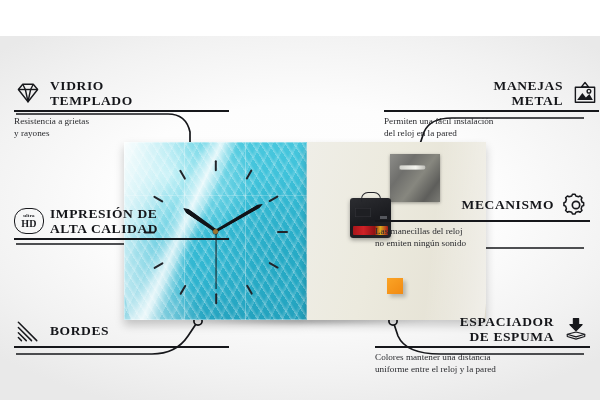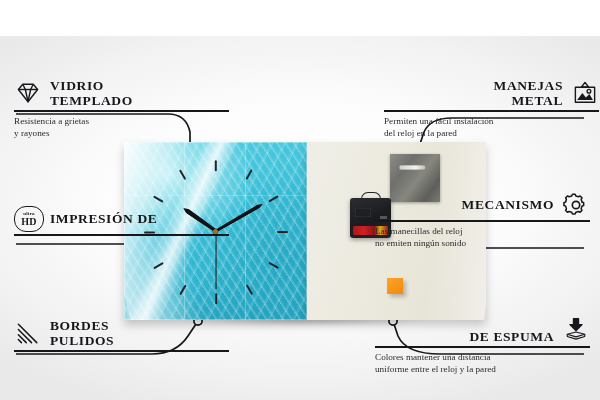--- a/index.html
+++ b/index.html
@@ -239,40 +239,40 @@
 
   <div class="feat left" id="f-impresion">
     <div class="head">
       <span class="ic">
         <span class="hd-badge">
           <span class="u">ultra</span>
           <span class="h">HD</span>
         </span>
       </span>
       <span class="title">
-        <span>IMPRESIÓN DE</span><br>
+        <span>IMPRESIÓN DE</span><br><span>ALTA CALIDAD</span>
       </span>
     </div>
     <div class="rule"></div>
   </div>
 
   <div class="feat left" id="f-bordes">
     <div class="head">
       <span class="ic">
         <svg viewBox="0 0 32 28">
             <g stroke="#17181c" stroke-width="1.7" stroke-linecap="round">
           <path d="M5 4 L26 25"></path>
               <path d="M5 10 L20 25"></path>
               <path d="M5 16 L14 25"></path>
               <path d="M5 21.5 L8.5 25"></path>
         </g>
           </svg>
       </span>
       <span class="title">
-        <span>BORDES</span><br><span>PULIDOS</span>
+        <span>BORDES</span><br>
       </span>
     </div>
     <div class="rule"></div>
   </div>
 
   <div class="feat right" id="f-manejas">
     <div class="head">
       <span class="title">
         <span>MANEJAS</span><br><span>METAL</span>
       </span>
@@ -311,21 +311,21 @@
     <div class="rule"></div>
     <div class="desc">
       <span style="white-space:pre-line">Las manecillas del reloj
 no emiten ningún sonido</span>
     </div>
   </div>
 
   <div class="feat right" id="f-espaciador">
     <div class="head">
       <span class="title">
-        <br><span>DE ESPUMA</span>
+        <span>ESPACIADOR</span><br><span>DE ESPUMA</span>
       </span>
       <span class="ic">
         <svg viewBox="0 0 32 28">
             <g fill="#17181c" stroke="#17181c" stroke-width="1.3" stroke-linejoin="round">
           <path d="M13 2 h6 v7 h4 l-7 7 -7 -7 h4 Z"></path>
           <path fill="none" d="M16 17.5 L26 20 L16 23 L6 20 Z"></path>
           <path fill="none" d="M6 20 v2.6 L16 25.6 L26 22.6 V20"></path>
             </g>
           </svg>
       </span>

